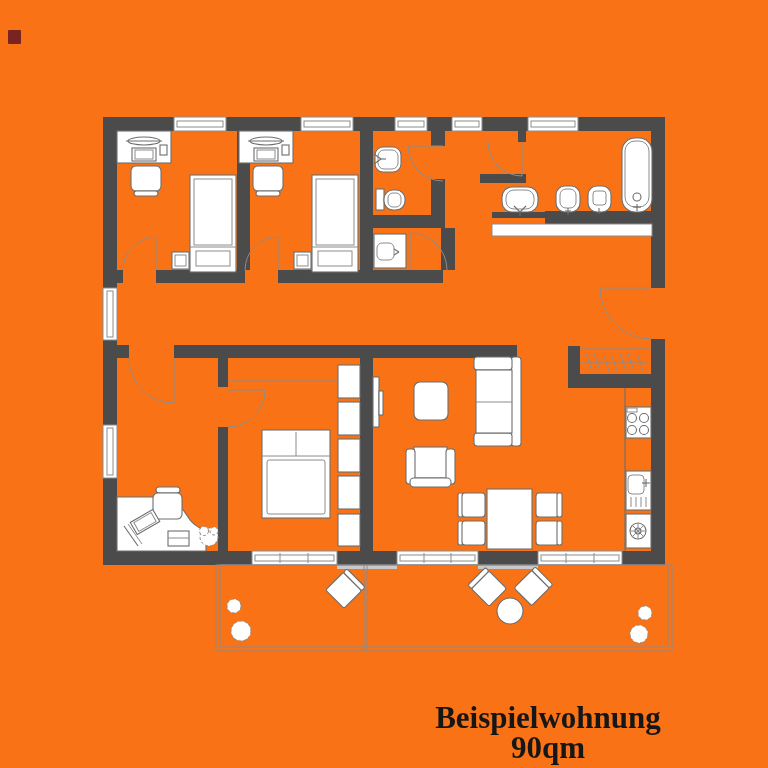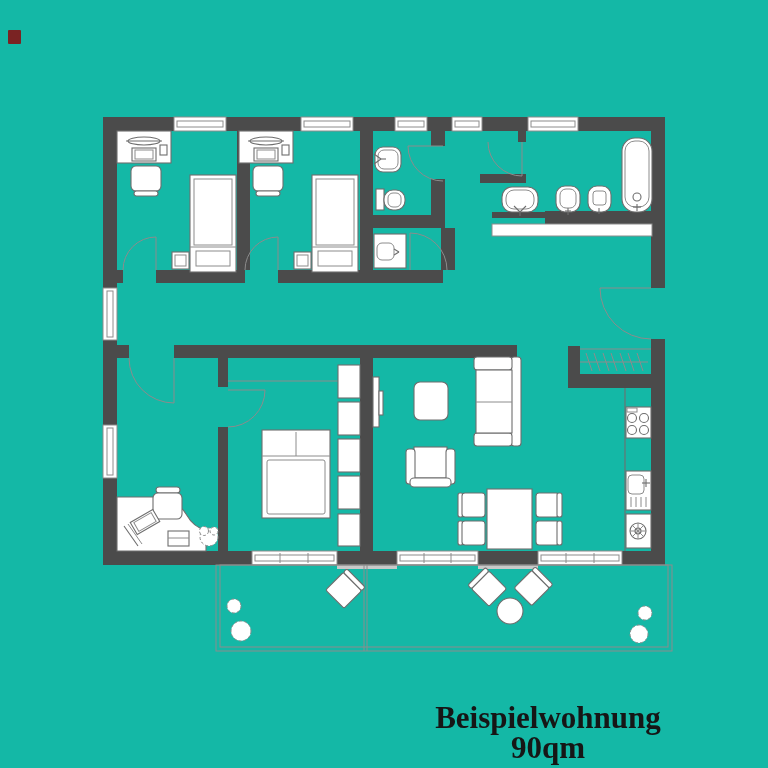--- a/index.html
+++ b/index.html
@@ -1,16 +1,16 @@
 <!DOCTYPE html>
 <html style="--wall: #4b4b4b; --line: #6e6e6e; --line2: #8c8c8c; --frame: #8c8c8c; --threshold: #c9c9c9; --text: #161616; --mark: #7a2323;"><head>
 <meta charset="utf-8">
 <style>
   html,body{margin:0;padding:0;background:#fff;}
-  .stage{position:relative;width:768px;height:768px;background:#14b8a6;overflow:hidden;
+  .stage{position:relative;width:768px;height:768px;background:#f97316;overflow:hidden;
          font-family:"Liberation Serif",serif;}
   svg{position:absolute;left:0;top:0;}
   .w{fill:var(--wall);stroke:none;}
   .f{fill:#fff;stroke:var(--line);stroke-width:1.1;}
   .l{fill:none;stroke:var(--line);stroke-width:1.1;}
   .lt{fill:none;stroke:var(--line2);stroke-width:1;}
   .d{fill:none;stroke:var(--line2);stroke-width:1;}
   .wf{fill:#fff;stroke:var(--frame);stroke-width:1;}
   .th{fill:var(--threshold);stroke:none;}
   .bush{fill:#fff;stroke:var(--line2);stroke-width:1;stroke-dasharray:3 2;}

